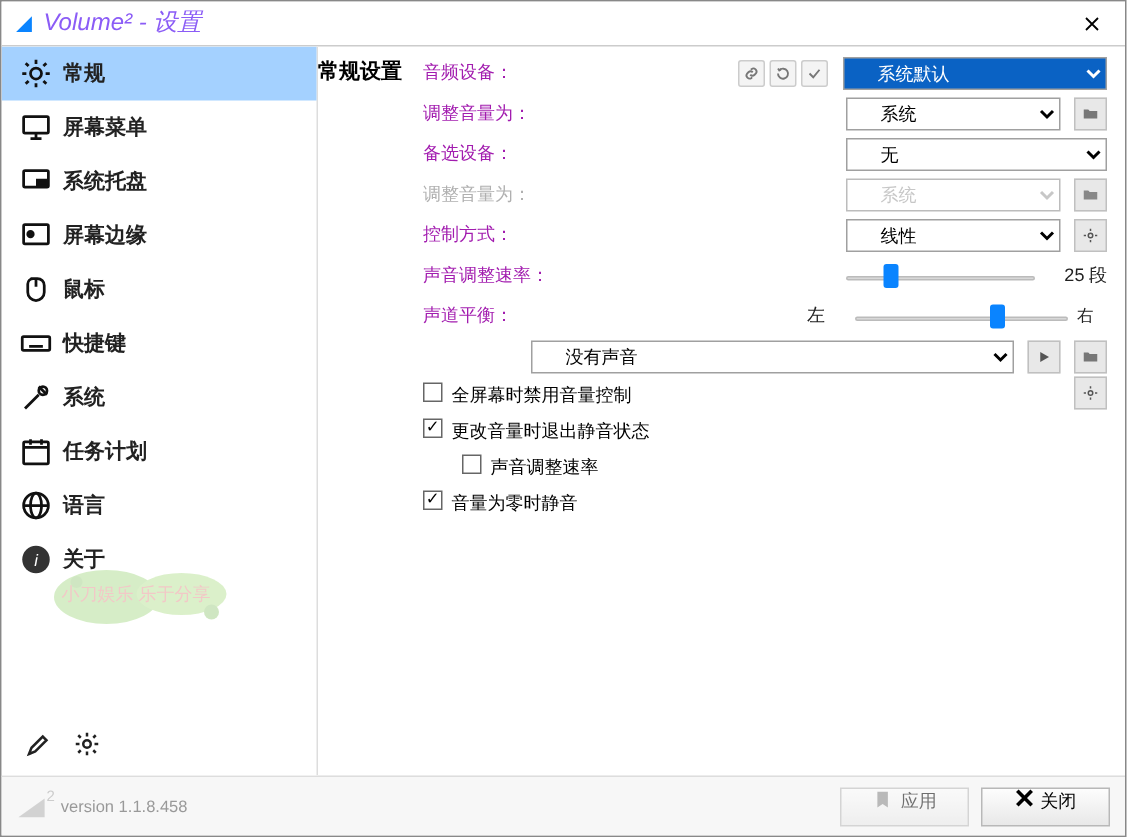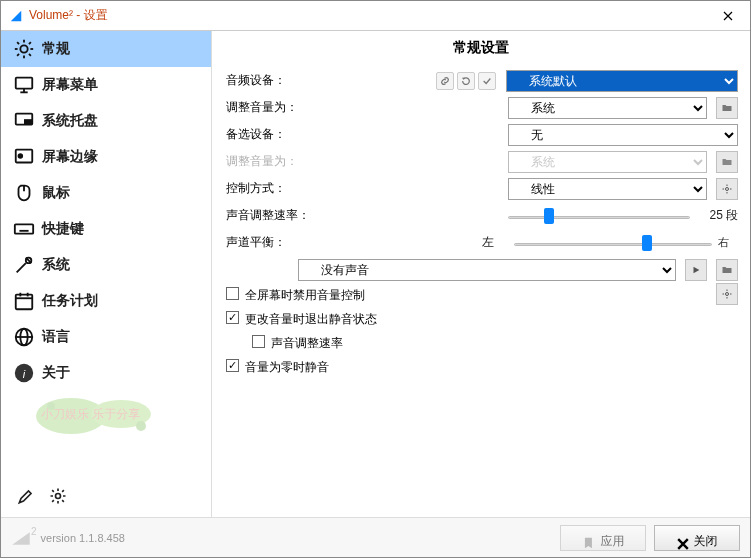--- a/index.html
+++ b/index.html
@@ -1,41 +1,41 @@
 <!DOCTYPE html>
 <html><head>
 <meta charset="utf-8">
 <style>
 * { box-sizing: border-box; margin: 0; padding: 0; font-family: "Microsoft YaHei", sans-serif; font-size: 12px; }
 body { background: #fff; width: 751px; height: 558px; border: 1px solid #888; display: flex; flex-direction: column; }
 .titlebar { height: 30px; display: flex; align-items: center; padding: 0 0 0 8px; border-bottom: 1px solid #ccc; background:#fff; }
 .titlebar .icon { width: 14px; height: 14px; margin-right: 6px; }
-.titlebar .title { flex: 1; font-size: 12px; color: #c2410c; }
+.titlebar .title { flex: 1; font-size: 16px; color: #8b5cf6; font-style: italic; }
 .titlebar .close { width: 45px; height: 29px; display:flex; align-items:center; justify-content:center; cursor:pointer; }
 
 .body { flex:1; display:flex; overflow:hidden; }
 .sidebar { width: 211px; border-right:1px solid #ddd; display:flex; flex-direction:column; background:#fff; position:relative; }
 .sidebar-list { flex:1; }
 .sidebar-item { height:36px; display:flex; align-items:center; padding-left:12px; gap:7px; cursor:pointer; }
 .sidebar-item.selected { background:#a4d1ff; }
 .sidebar-item .sicon { width:22px; height:22px; display:flex; align-items:center; justify-content:center; }
 .sidebar-item .slabel { font-size:14px; font-weight:600; color:#222; }
 
-.watermark { position:absolute; left:10px; top:355px; width:180px; height:60px; opacity:0.35; pointer-events:none;}
+.watermark { position:absolute; left:10px; top:337px; width:180px; height:60px; opacity:0.35; pointer-events:none;}
 .watermark svg { width:100%; height:100%; }
 
 .footer-tools { position:absolute; bottom:8px; left:12px; display:flex; gap:6px; }
 .footer-tools .tool { width:26px; height:26px; display:flex; align-items:center; justify-content:center; cursor:pointer; }
 
-.content { flex:1; display:flex; flex-direction:column; position:relative; }
+.content { flex:1; display:flex; flex-direction:row; position:relative; }
 .content-header { text-align:center; padding:8px 0 6px 0; font-size:14px; font-weight:600; }
 .content-body { flex:1; padding:4px 12px 0 14px; overflow:auto; }
 
 .row { display:flex; align-items:center; height:27px; gap:6px; }
-.row .label { width:204px; color:#000000; }
+.row .label { width:204px; color:#a21caf; }
 .row.disabled .label, .row.disabled select { color:#b0b0b0; }
 .row .minibtns { display:flex; gap:3px; margin-right:4px; }
 .minibtn { width:18px; height:18px; border:1px solid #ccc; background:#f4f4f4; display:flex; align-items:center; justify-content:center; cursor:pointer; border-radius:2px;}
 
 select { height:22px; border:1px solid #a0a0a0; background:#fff; padding:0 18px; font-size:12px; }
 select.wide { flex:1; }
 select.hilite { background:#0a62c4; color:#fff; }
 .iconbtn { width:22px; height:22px; border:1px solid #c0c0c0; background:#e8e8e8; display:flex; align-items:center; justify-content:center; cursor:pointer; margin-left:3px; }
 
 .slider-wrap { flex:1; position:relative; height:20px; display:flex; align-items:center; }
@@ -49,21 +49,21 @@
 .checkrow.indent { padding-left:26px; }
 .checkbox { width:13px; height:13px; border:1px solid #666; display:inline-flex; align-items:center; justify-content:center; background:#fff; cursor:pointer;}
 .checkbox.checked::after { content:"✓"; font-size:11px; line-height:1; color:#000; }
 
 .rightgear { margin-left:3px; }
 
 .bottombar { height:40px; border-top:1px solid #ddd; display:flex; align-items:center; padding:0 10px; background:#f7f7f7; }
 .bottombar .ver-icon { width:20px; height:14px; margin-right:4px; opacity:0.6;}
 .bottombar .ver { color:#999; font-size:11px; }
 .bottombar .spacer { flex:1; }
-.btn { height:26px; width:86px; border:1px solid #b8b8b8; background:linear-gradient(#fdfdfd,#e8e8e8); display:flex; align-items:flex-end; justify-content:center; gap:5px; margin-left:8px; cursor:pointer; }
+.btn { height:26px; width:86px; border:1px solid #b8b8b8; background:linear-gradient(#fdfdfd,#e8e8e8); display:flex; align-items:flex-start; justify-content:center; gap:5px; margin-left:8px; cursor:pointer; }
 .btn.disabled { opacity:0.55; cursor:default; }
 </style>
 </head>
 <body>
 
 <div class="titlebar">
   <span class="icon">
     <svg viewBox="0 0 16 16">
         <polygon points="2,14 14,14 14,2" fill="#0a84ff"></polygon>
       </svg>

